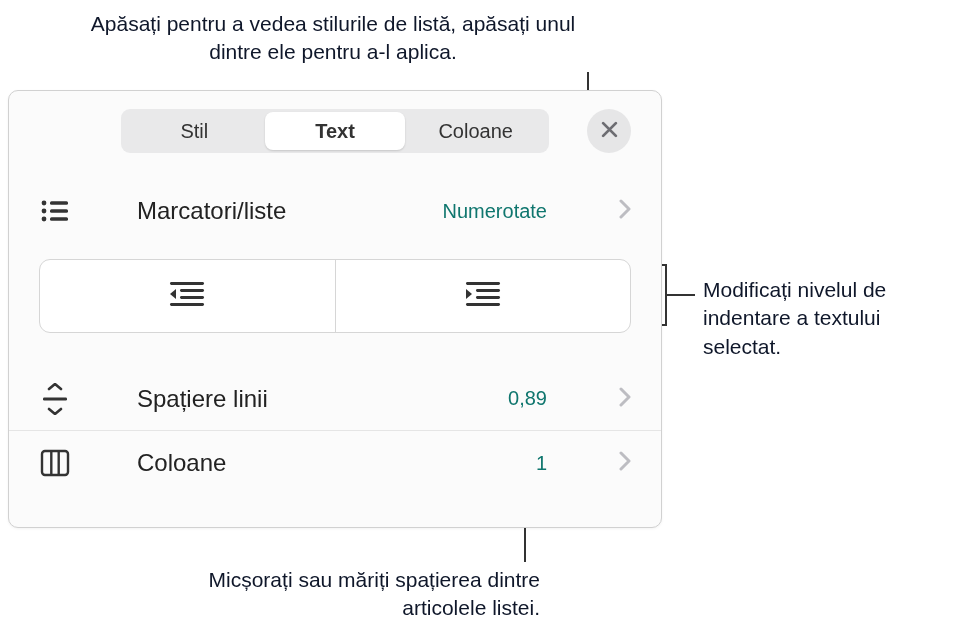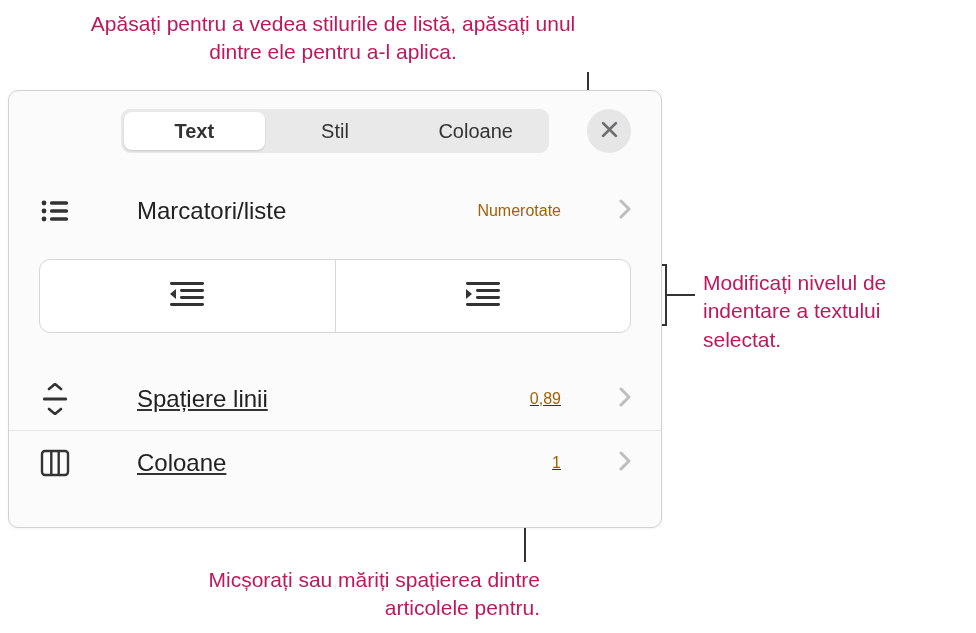--- a/index.html
+++ b/index.html
@@ -12,30 +12,30 @@
       background: #ffffff;
       width: 976px;
       height: 633px;
       position: relative;
       color: #333;
     }
     .callout {
       position: absolute;
       font-size: 21px;
       line-height: 1.35;
-      color: #be185d;
+      color: #0f172a;
     }
     .callout-top {
       top: 10px;
       left: 68px;
       width: 530px;
       text-align: center;
     }
     .callout-right {
-      top: 269px;
+      top: 276px;
       left: 703px;
       width: 260px;
       text-align: left;
     }
     .callout-bottom {
       top: 566px;
       left: 120px;
       width: 420px;
       text-align: right;
     }
@@ -156,23 +156,23 @@
       align-items: center;
       justify-content: center;
       color: #3a3a3a;
     }
     .row-label {
       font-size: 24px;
       color: #222;
       flex: 1;
     }
     .row-value {
-      font-size: 16px;
-      color: #a16207;
-      margin-right: 10px;
+      font-size: 20px;
+      color: #0f766e;
+      margin-right: 24px;
     }
     .chevron {
       width: 12px;
       height: 20px;
     }
     .row-sep {
       border-bottom: 1px solid #e5e5e5;
     }
 
     .indent-row {
@@ -200,43 +200,42 @@
     .indent-btn svg {
       width: 42px;
       height: 32px;
     }
 
     .top-row {
       margin-top: 14px;
     }
     .mid-rows {
       margin-top: 20px;
-      text-decoration: underline;
     }
   </style>
 </head>
 <body>
 
 <div class="callout callout-top">Apăsați pentru a vedea stilurile de listă, apăsați unul dintre ele pentru a-l aplica.</div>
 <div class="callout callout-right">Modificați nivelul de indentare a textului selectat.</div>
-<div class="callout callout-bottom">Micșorați sau măriți spațierea dintre articolele pentru.</div>
+<div class="callout callout-bottom">Micșorați sau măriți spațierea dintre articolele listei.</div>
 
 <div class="leader leader-top"></div>
 <div class="leader leader-bottom"></div>
 <div class="leader leader-right-v"></div>
 <div class="leader leader-right-h"></div>
 <div class="leader leader-right-top"></div>
 <div class="leader leader-right-bot"></div>
 
 <div class="panel">
 
   <div class="panel-header">
     <div class="seg-control">
+      <div class="seg-item">Stil</div>
       <div class="seg-item active">Text</div>
-      <div class="seg-item">Stil</div>
       <div class="seg-item">Coloane</div>
     </div>
     <div class="close-btn">
       <span>
         <svg viewBox="0 0 16 16">
             <path d="M2 2 L14 14 M14 2 L2 14" stroke="#6d6d72" stroke-width="2.6" stroke-linecap="round" fill="none"></path>
           </svg>
       </span>
     </div>
   </div>

